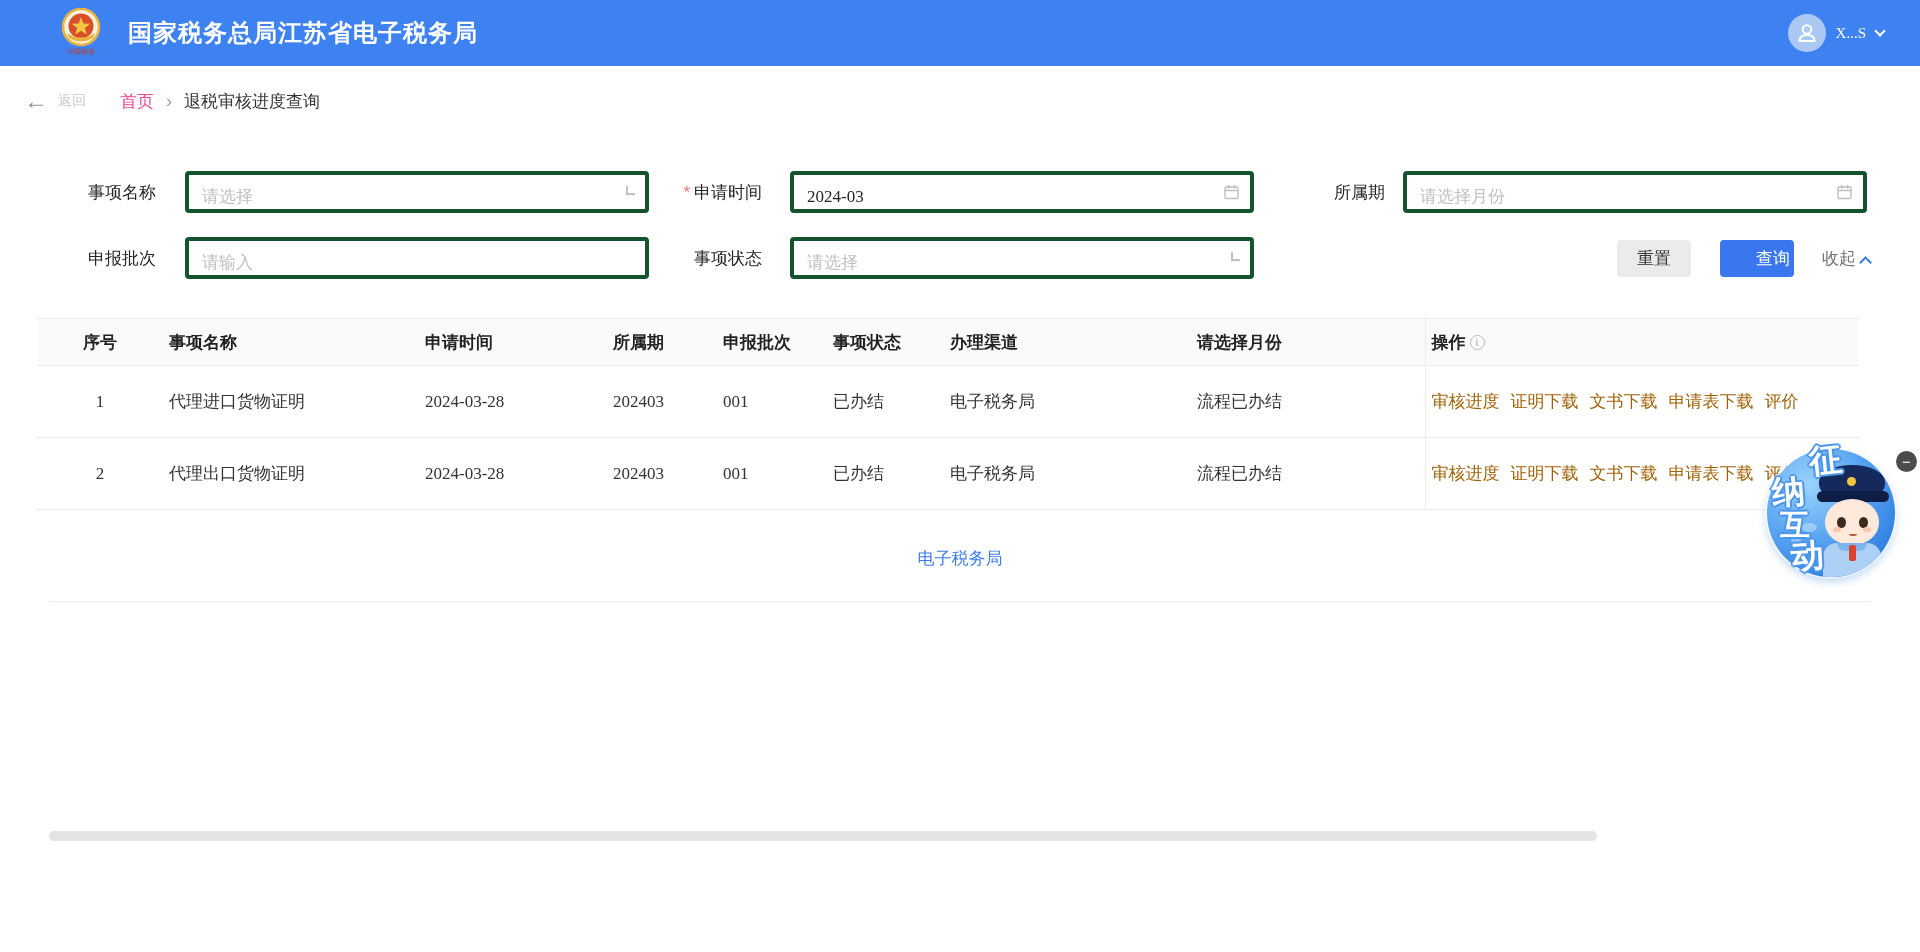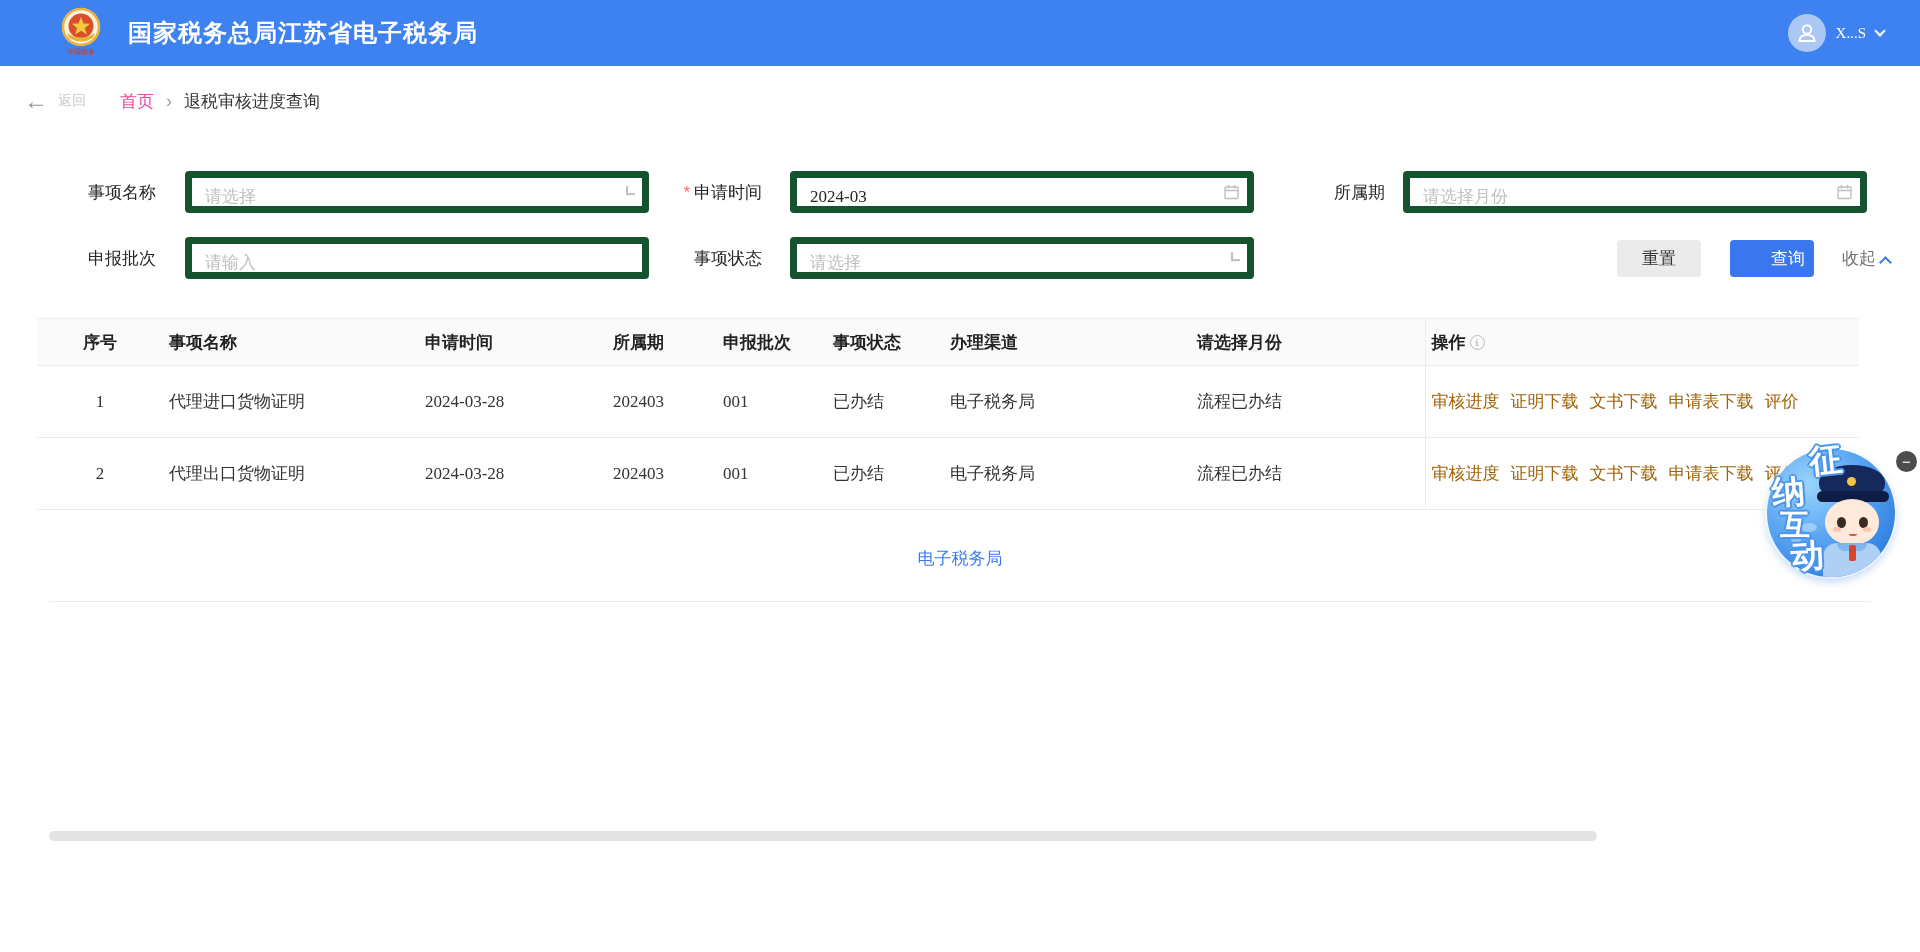--- a/index.html
+++ b/index.html
@@ -44,31 +44,31 @@
   .f-apply  { left:660px; top:171px; }
   .f-period { left:1295px;top:171px; }
   .f-batch  { left:49px;  top:237px; }
   .f-status { left:660px; top:237px; }
   .f-item label, .f-batch label { width:107px; margin-right:29px; }
   .f-apply label, .f-status label { width:102px; margin-right:28px; }
   .f-period label { width:90px; margin-right:18px; }
   .req { color:#f56c6c; margin-right:4px; font-size:17px; }
   .control { position:relative; width:464px; height:42px; }
   .control input {
-    width:100%; height:100%; border:7px solid #14532d; border-radius:4px;
+    width:100%; height:100%; border:4px solid #14532d; border-radius:4px;
     padding:10px 40px 0 13px; font-size:17px; color:#262626; outline:none; background:#fff;
     font-family:"Liberation Sans", sans-serif;
   }
   .control input.num { font-family:"Liberation Serif", serif; }
   .control input::placeholder { color:#bfbfbf; }
   .ctl-icon { position:absolute; right:14px; top:50%; transform:translateY(-50%); line-height:0; }
   .ctl-icon.chevwrap { transform:translateY(-65%) rotate(45deg); }
 
   .btns { position:absolute; left:1617px; top:240px; display:flex; align-items:center; }
-  .btn { height:37px; width:84px; border:none; border-radius:4px; font-size:17px; cursor:pointer; font-family:"Liberation Sans", sans-serif; }
+  .btn { height:37px; width:74px; border:none; border-radius:4px; font-size:17px; cursor:pointer; font-family:"Liberation Sans", sans-serif; }
   .btn-reset { background:#ebebeb; color:#333; }
   .btn-query { background:#3a77ee; color:#fff; margin-left:29px;padding-left:32px; }
   .collapse { margin-left:28px; color:#737373; font-size:17px; text-decoration:none; cursor:pointer; white-space:nowrap; }
 
   
   .grid { position:absolute; left:37px; top:318px; width:1822px; border-collapse:collapse; table-layout:fixed; }
   .grid th {
     height:47px; background:#fafafa; font-size:17px; font-weight:700; color:#222;
     text-align:left; padding-left:6px; border-top:1px solid #ececec; border-bottom:1px solid #ececec;
   }

